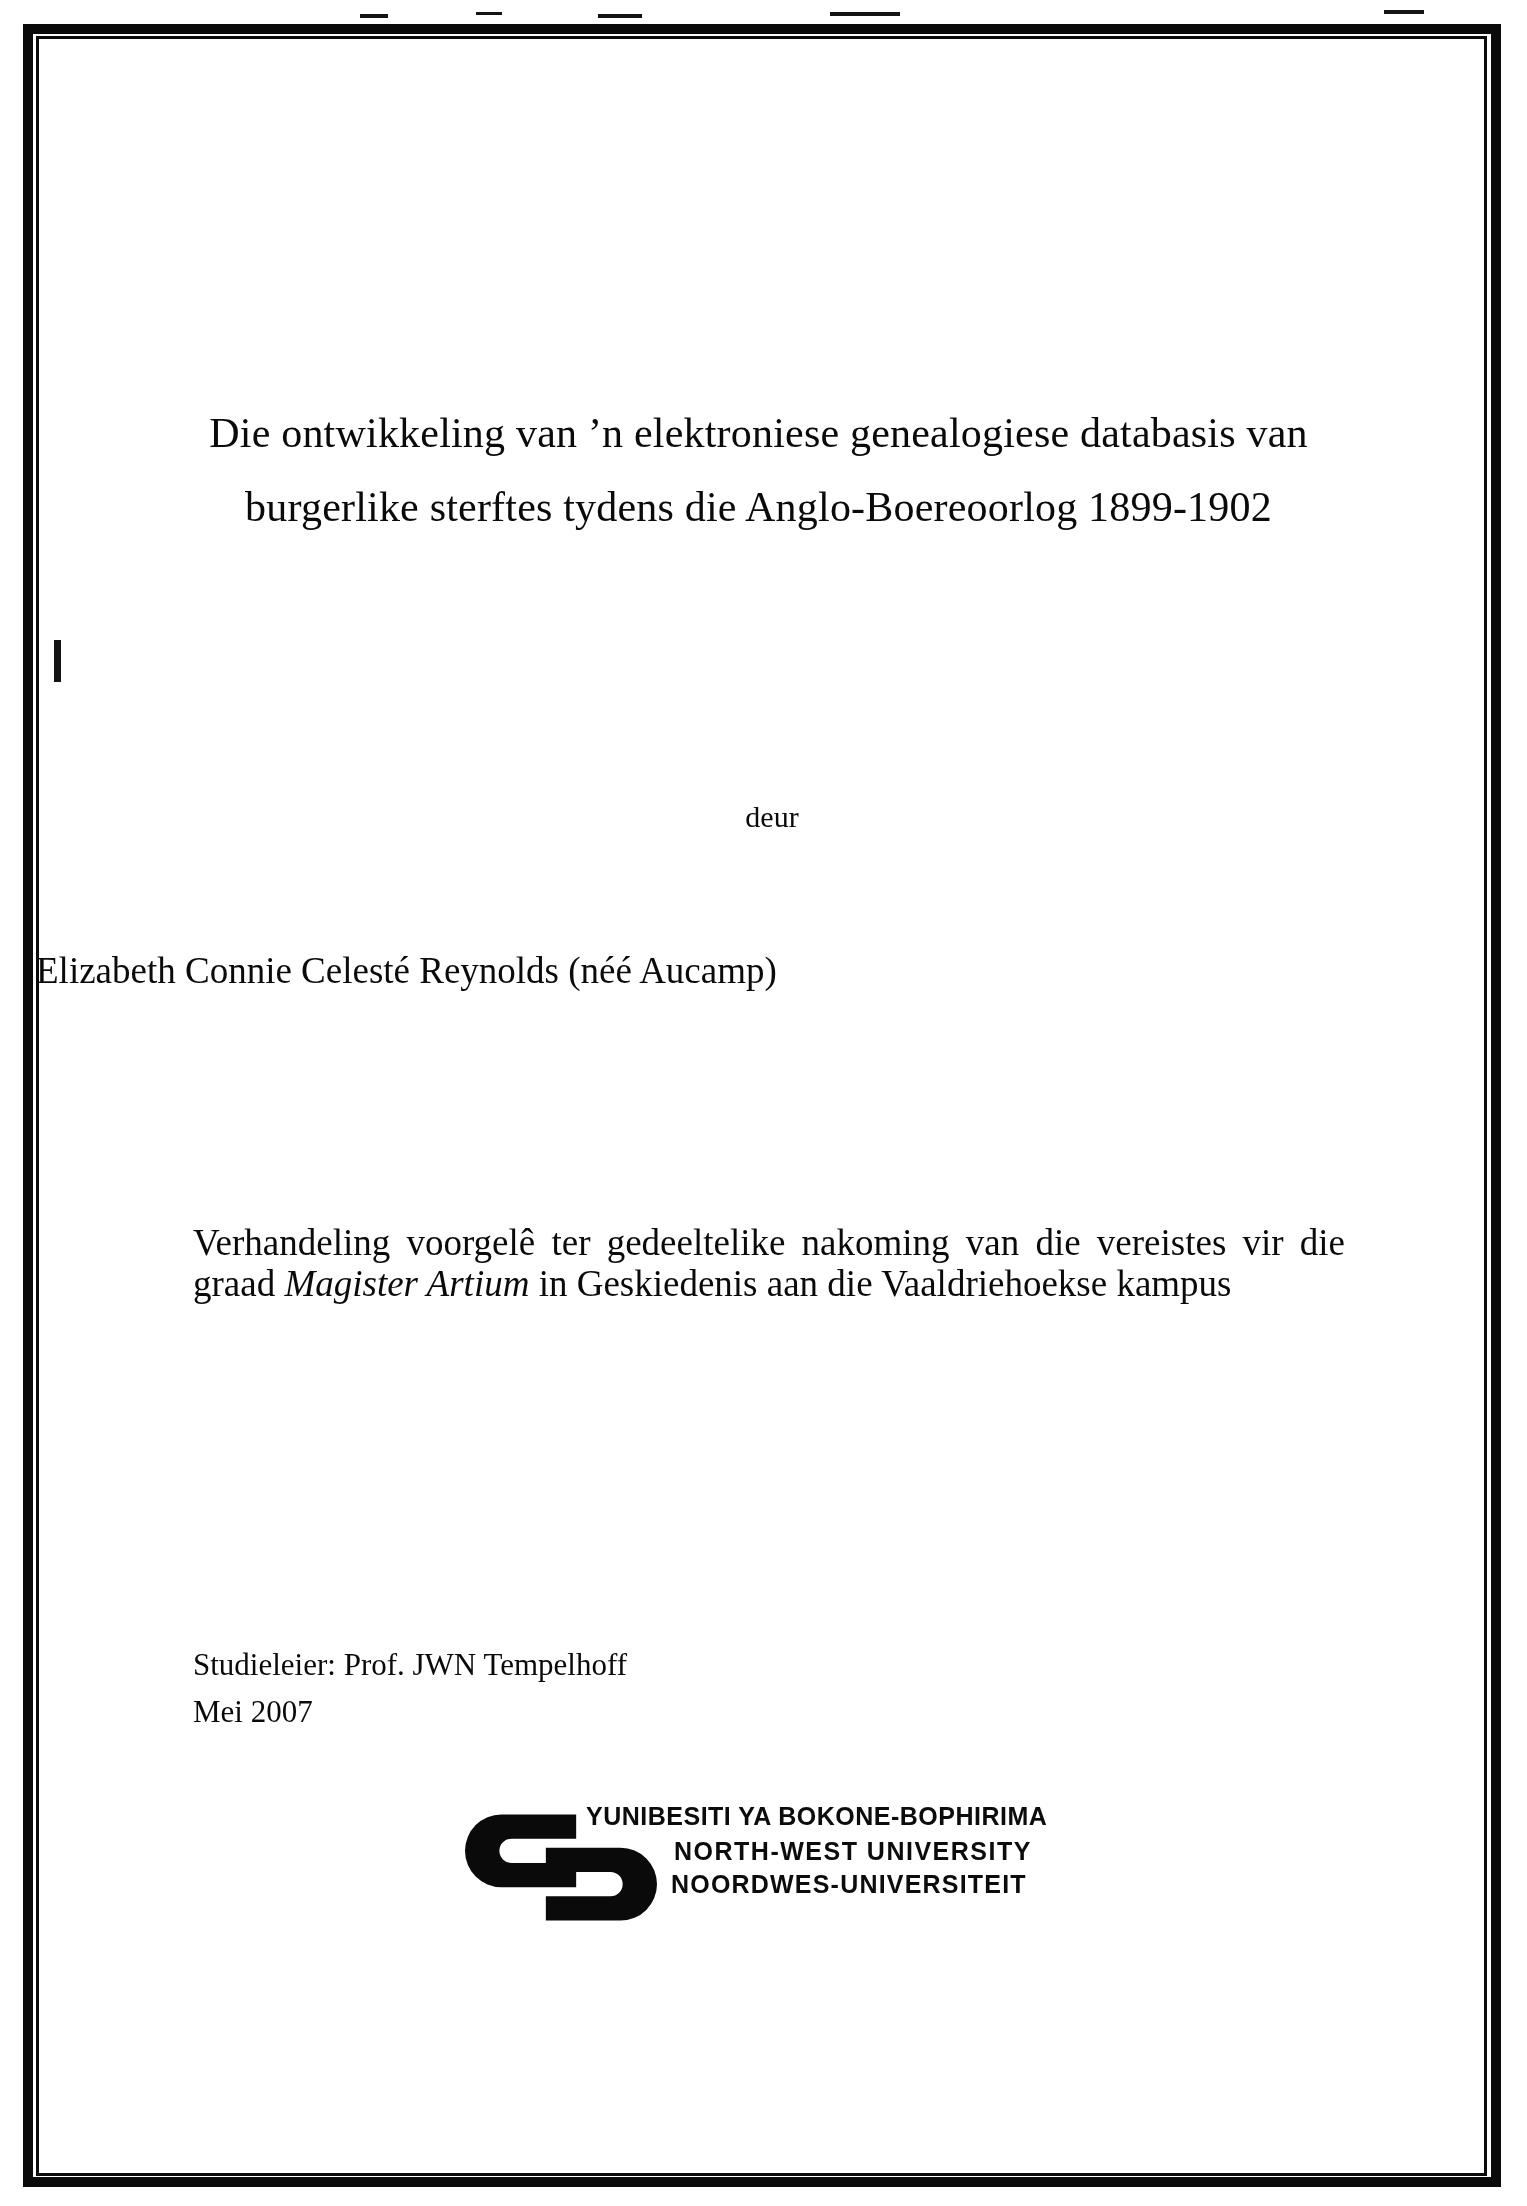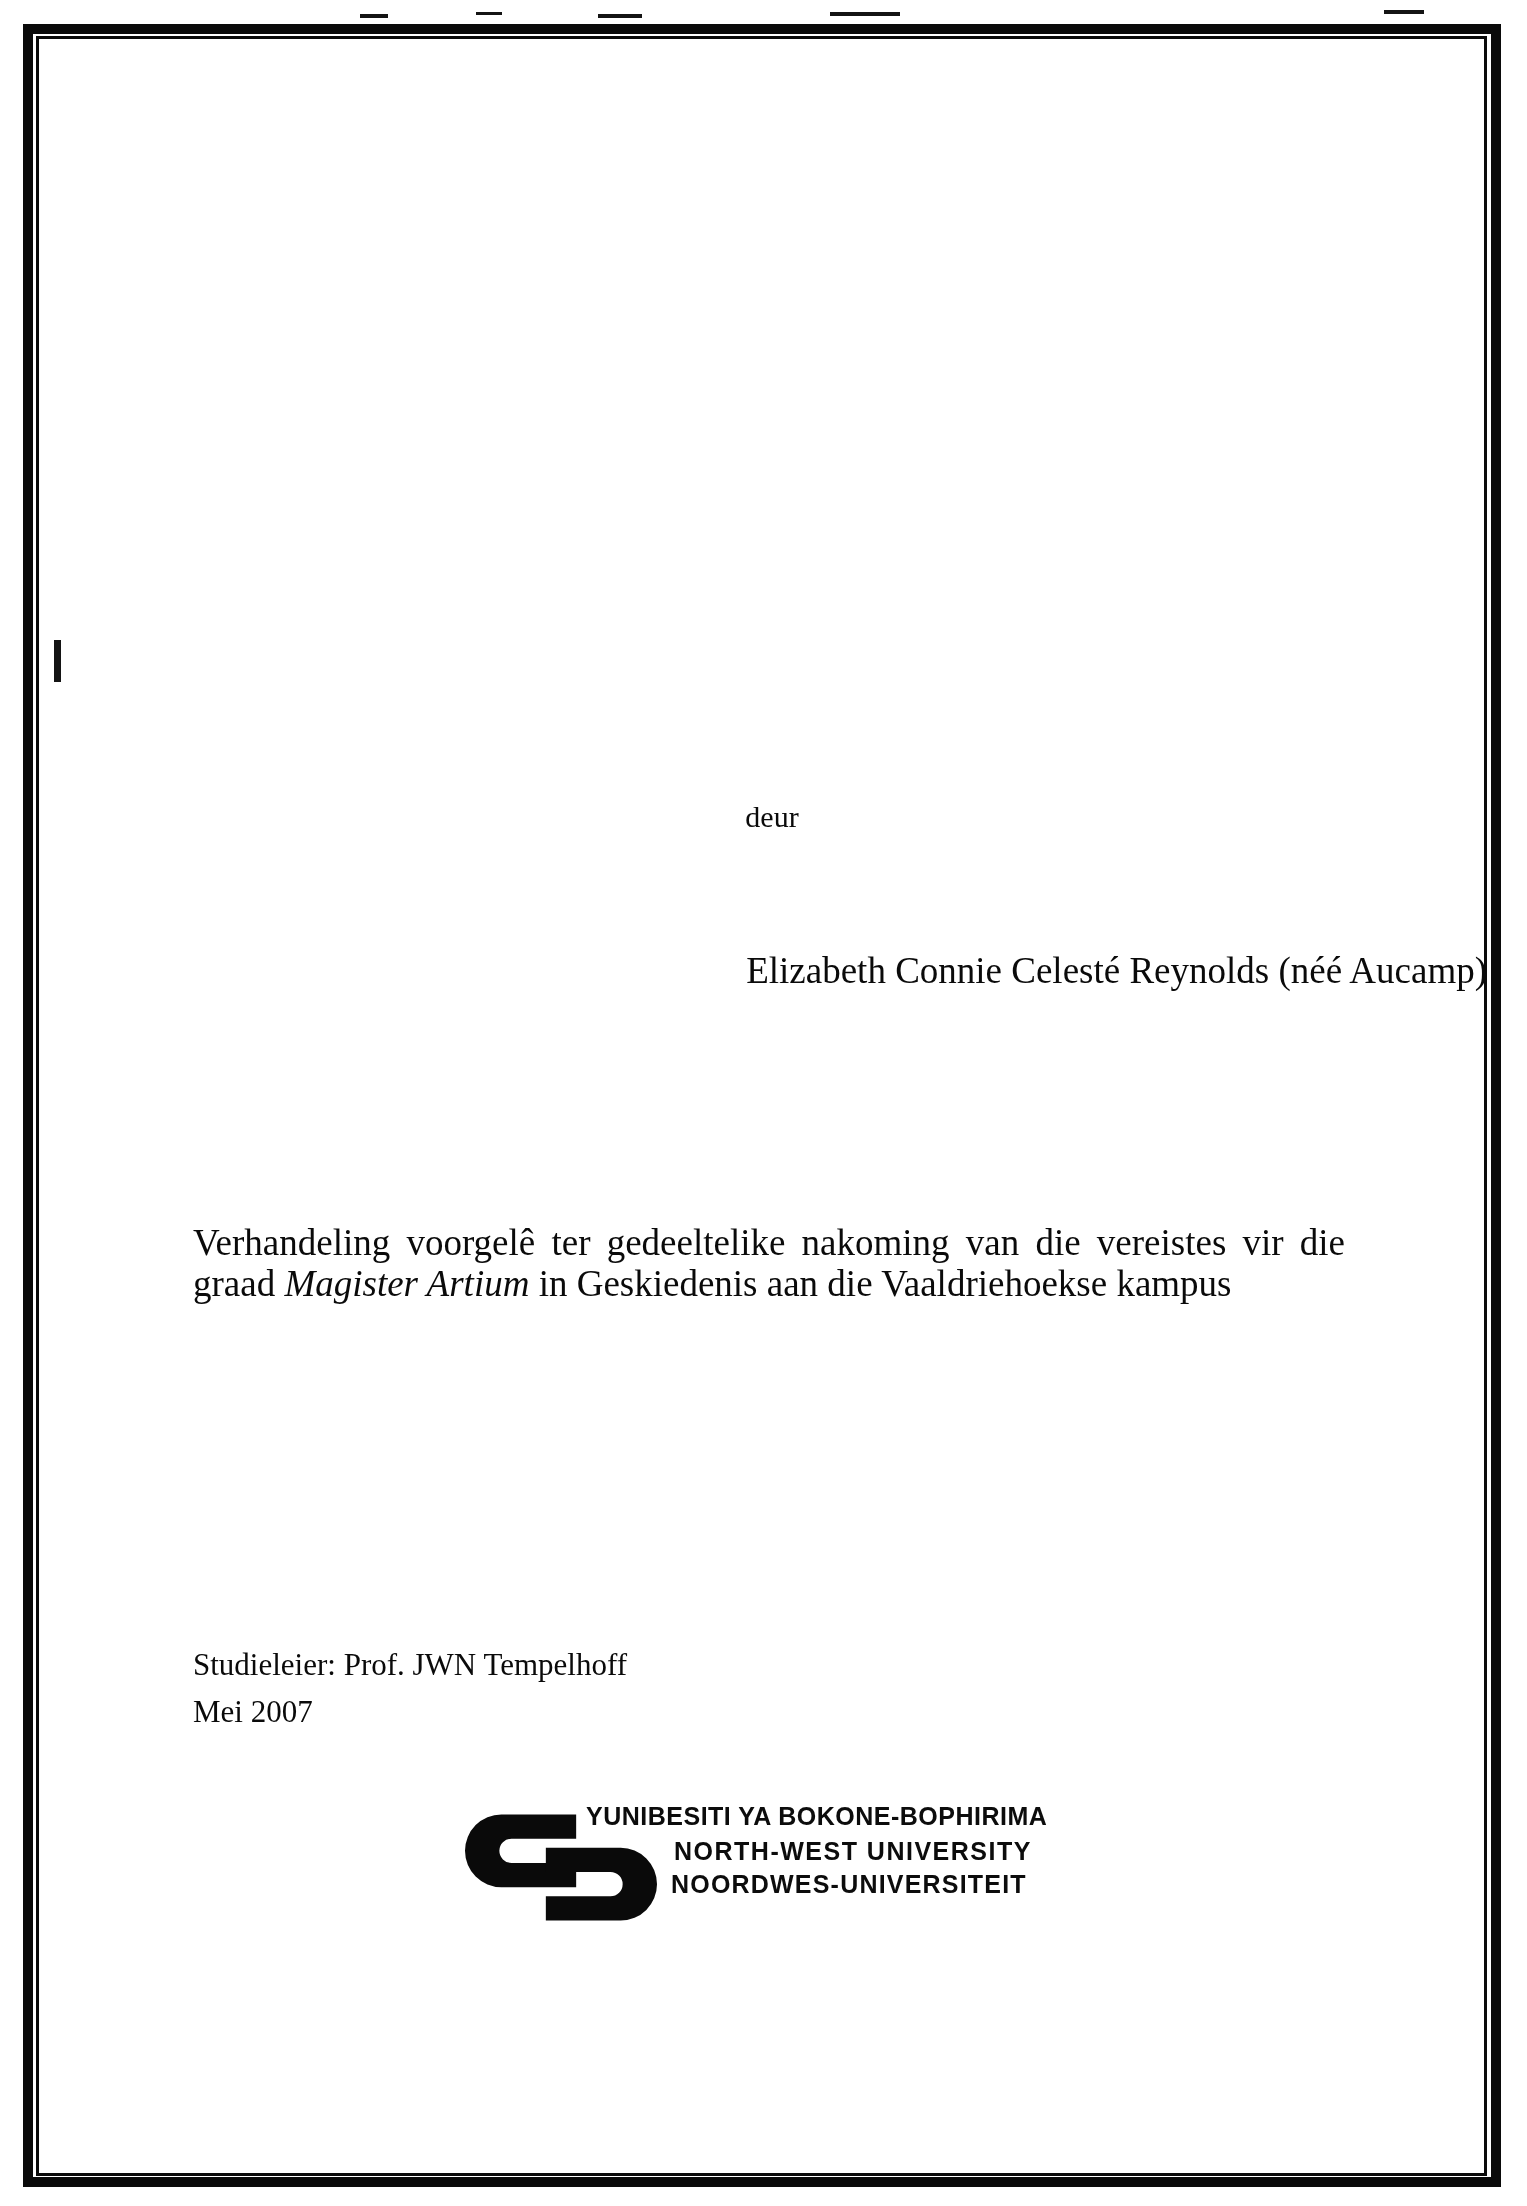--- a/index.html
+++ b/index.html
@@ -39,21 +39,21 @@
     text-align: center;
     font-size: 42px; line-height: 74px;
     letter-spacing: 0.2px;
   }
   .byline {
     position: absolute; left: 36px; right: 40px; top: 800px;
     text-align: center; font-size: 30px; line-height: 34px; padding-left: 21px;
   }
   .author {
     position: absolute; left: 36px; right: 40px; top: 950px;
-    text-align: right; font-size: 37px; line-height: 42px;
+    text-align: left; font-size: 37px; line-height: 42px;
   }
 
   .statement {
     position: absolute; left: 193px; top: 1222px; width: 1152px;
     font-size: 37px; line-height: 41px;
   }
   .statement .l1 { text-align: justify; text-align-last: justify; }
   .statement .italic { font-style: italic; }
 
   .supervisor-block {
@@ -83,20 +83,24 @@
   <div class="frame-outer"></div>
   <div class="frame-inner"></div>
 
   <div class="noise n1"></div>
   <div class="noise n2"></div>
   <div class="noise n3"></div>
   <div class="noise n4"></div>
   <div class="noise n5"></div>
   <div class="noise n6"></div>
 
+  <div class="title-block">
+    <div>Die ontwikkeling van ’n elektroniese genealogiese databasis van</div>
+    <div>burgerlike sterftes tydens die Anglo-Boereoorlog 1899-1902</div>
+  </div>
 
   <div class="byline">deur</div>
 
   <div class="author">Elizabeth Connie Celesté Reynolds (néé Aucamp)</div>
 
   <div class="statement">
     <div class="l1">Verhandeling voorgelê ter gedeeltelike nakoming van die vereistes vir die</div>
     <div class="l2"><span>graad </span><span class="italic">Magister Artium</span><span> in Geskiedenis aan die Vaaldriehoekse kampus</span></div>
   </div>
 

